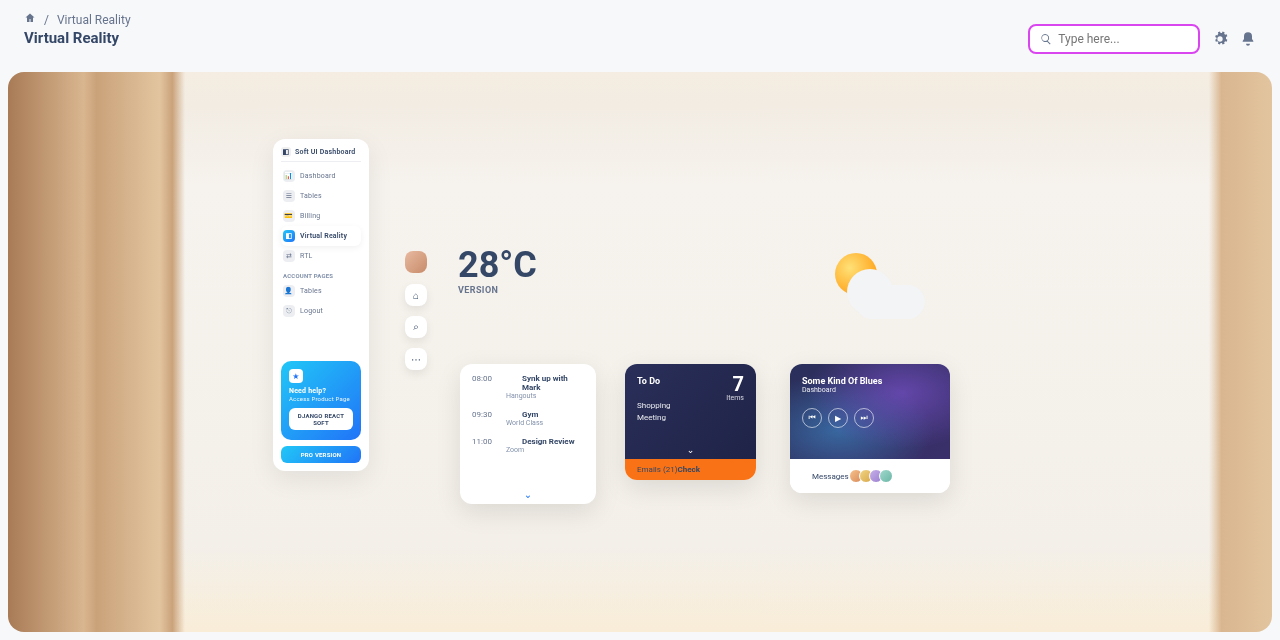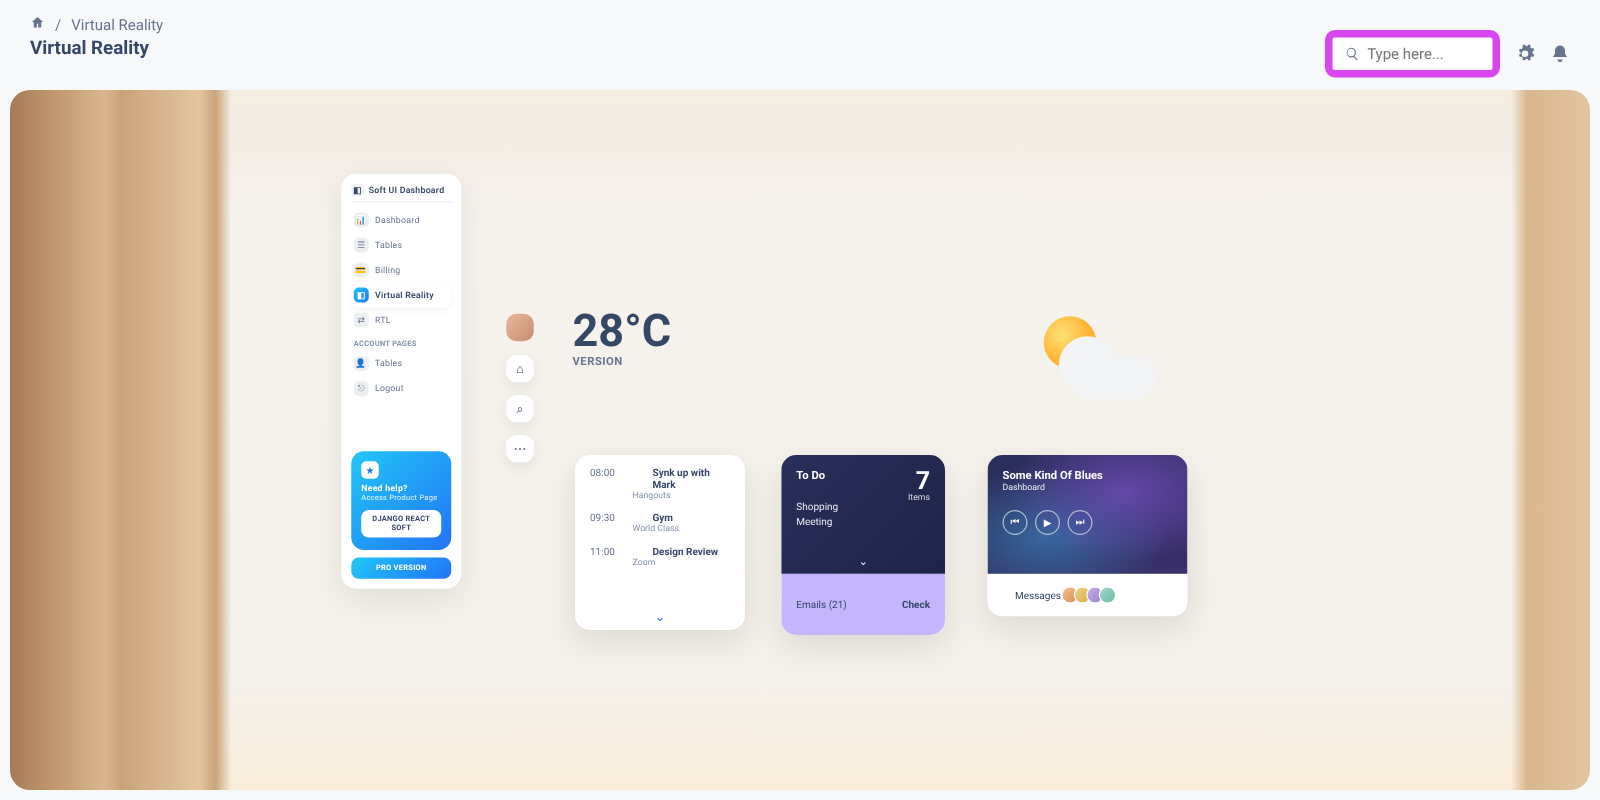--- a/index.html
+++ b/index.html
@@ -4,21 +4,21 @@
 <style>
   * { margin: 0; padding: 0; box-sizing: border-box; font-family: -apple-system, BlinkMacSystemFont, 'Segoe UI', Roboto, sans-serif; }
   body { background: #f7f8fa; color: #344767; width: 1280px; height: 640px; overflow: hidden; }
 
   
   .topbar { position: relative; height: 72px; padding: 12px 24px 0 24px; }
   .breadcrumb { display: flex; align-items: center; gap: 8px; font-size: 12px; color: #67748e; }
   .breadcrumb svg { width: 12px; height: 12px; fill: #67748e; }
   .page-title { font-size: 15px; font-weight: 700; color: #344767; margin-top: 2px; }
   .top-right { position: absolute; right: 24px; top: 24px; display: flex; align-items: center; gap: 12px; }
-  .search-box { display: flex; align-items: center; border: 6px solid #d946ef; border-radius: 8px; padding: 6px 10px; width: 140px; background: #fff; }
+  .search-box { display: flex; align-items: center; border: 2px solid #d946ef; border-radius: 8px; padding: 6px 10px; width: 172px; background: #fff; }
   .search-box svg { width: 14px; height: 14px; fill: #67748e; }
   .search-box input { border: none; outline: none; font-size: 12px; margin-left: 6px; width: 100%; }
   .top-right .icon-btn { width: 16px; height: 16px; fill: #67748e; cursor: pointer; }
 
   
   .vr-room {
     position: absolute; left: 8px; right: 8px; top: 72px; bottom: 8px;
     border-radius: 16px; overflow: hidden;
     background:
       
@@ -78,21 +78,21 @@
   .sch-chevron { position:absolute; left:0; right:0; bottom:4px; text-align:center; color:#2174f7; font-size:10px; }
 
   .todo { left:617px; top:292px; width:131px; }
   .todo-top { background:linear-gradient(135deg,#2a2f5a,#1f2347); color:#fff; padding:12px 12px 14px; height:95px; position:relative; }
   .todo-title { font-size:9px; font-weight:700; }
   .todo-count { position:absolute; right:12px; top:10px; text-align:right; }
   .todo-count .n { font-size:20px; font-weight:700; line-height:1; }
   .todo-count .lbl { font-size:7px; opacity:.8; }
   .todo-list { font-size:8px; margin-top:14px; line-height:1.5; opacity:.9; }
   .todo-chevron { position:absolute; left:0; right:0; bottom:4px; text-align:center; color:#fff; font-size:9px; }
-  .todo-bottom { background:#c4b5fd; padding:20px 12px; display:flex; justify-content:space-between; font-size:8px; color:#344767; }
+  .todo-bottom { background:#f97316; padding:6px 12px; display:flex; justify-content:flex-start; font-size:8px; color:#344767; }
   .todo-bottom .check { font-weight:700; cursor:pointer; }
 
   .music { left:782px; top:292px; width:160px; }
   .music-top { height:95px; padding:12px; color:#fff; position:relative; background:
     radial-gradient(ellipse at 70% 30%, rgba(120,80,200,0.7), transparent 60%),
     radial-gradient(ellipse at 30% 70%, rgba(60,140,200,0.6), transparent 60%),
     linear-gradient(135deg,#2a2f5a,#3a2f6a); }
   .music-title { font-size:9px; font-weight:700; }
   .music-artist { font-size:7px; opacity:.9; }
   .music-controls { display:flex; gap:6px; margin-top:14px; }

